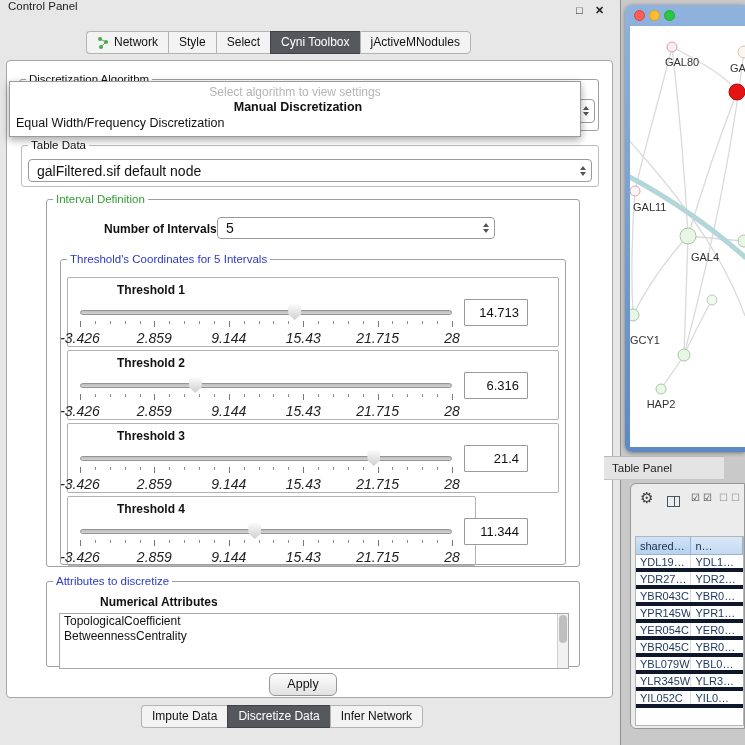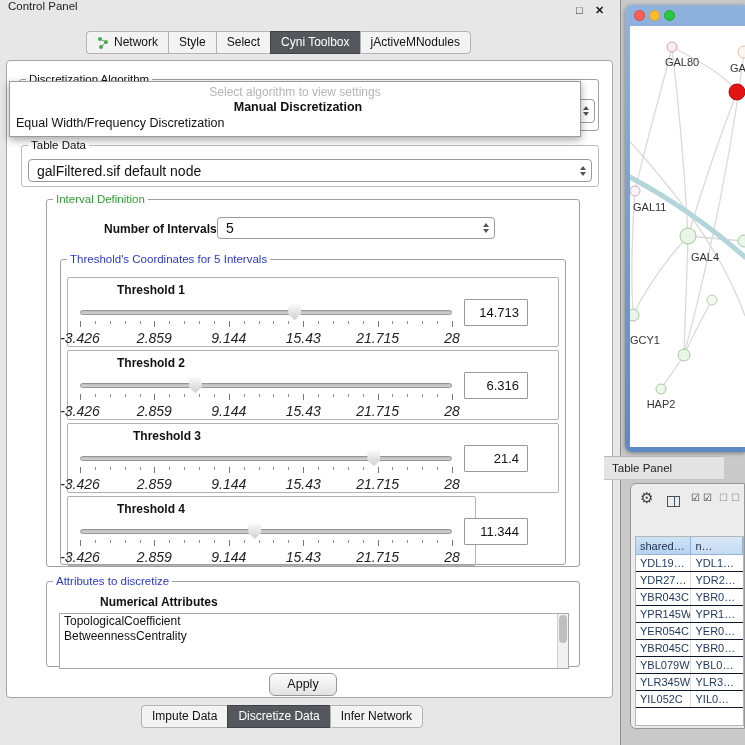--- a/index.html
+++ b/index.html
@@ -87,21 +87,21 @@
   .tblicon:before { content:''; position:absolute; left:50%; top:0; bottom:0; width:1.5px; background:#49545f; }
   .chk { font-size:10px; color:#3a3a3a; }
   .chk.light { color:#8a8a8a; }
 
   .ttable { position:absolute; background:#fff; border:1px solid #b5b5b5; overflow:hidden; }
   .thead { display:flex; height:18px; }
   .hcell { font-size:11px; color:#1d2c4d; display:flex; align-items:center; padding-left:4px;
            border-right:1px solid #93b4d6; border-bottom:1px solid #93b4d6; }
   .hcell.c0 { width:56px; background:linear-gradient(#cfe3f7,#b5d2ef); }
   .hcell.c1 { width:52px; background:linear-gradient(#d9e8f8,#c4daf2); }
-  .trow { display:flex; height:17px; border-bottom:1px solid #0f172a; }
+  .trow { display:flex; height:17px; border-bottom:4px solid #0f172a; }
   .tcell { font-size:11px; color:#1c355e; display:flex; align-items:center; padding-left:4px; white-space:nowrap; overflow:hidden; }
   .tcell.c0 { width:56px; border-right:1px solid #dcdcdc; }
   .tcell.c1 { width:52px; }
 
   svg text { font-family:"Liberation Sans",sans-serif; }
 </style>
 </head>
 <body>
 
 <div class="stage">
@@ -263,21 +263,21 @@
                   <span style="left: 40%;">9.144</span>
                   <span style="left: 60%;">15.43</span>
                   <span style="left: 80%;">21.715</span>
                   <span style="left: 100%;">28</span>
                 </div>
             </div>
             <input class="valbox" style="left: 396px; top: 21px; width: 64px; height: 27px;" value="6.316">
           </div>
 
           <div class="thrbox" style="left:6px;top:158px;width:492px;height:70px;">
-            <div class="abs blabel" style="left:24px;top:5px;text-align:right;">Threshold 3</div>
+            <div class="abs blabel" style="left:8px;top:5px;text-align:right;">Threshold 3</div>
             <div class="slider" style="left:12px;top:26px;width:372px;height:40px;">
               <div class="track"></div>
               <div class="thumb" style="left: calc(78.9983% - 6.5px);"></div>
               <div class="ticks">
                   <i class="major" style="left: 0%;"></i>
                   <i style="left: 4%;"></i>
                   <i style="left: 8%;"></i>
                   <i style="left: 12%;"></i>
                   <i style="left: 16%;"></i>
                   <i class="major" style="left: 20%;"></i>

